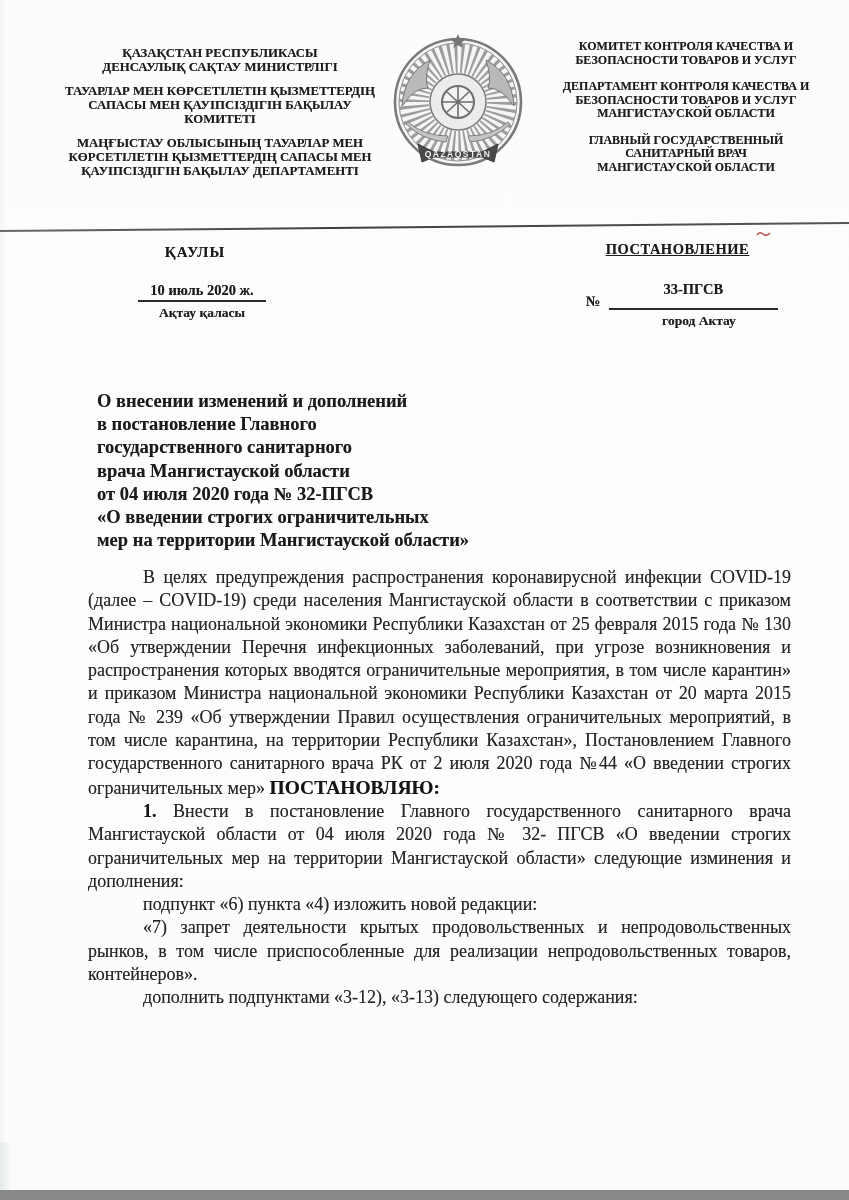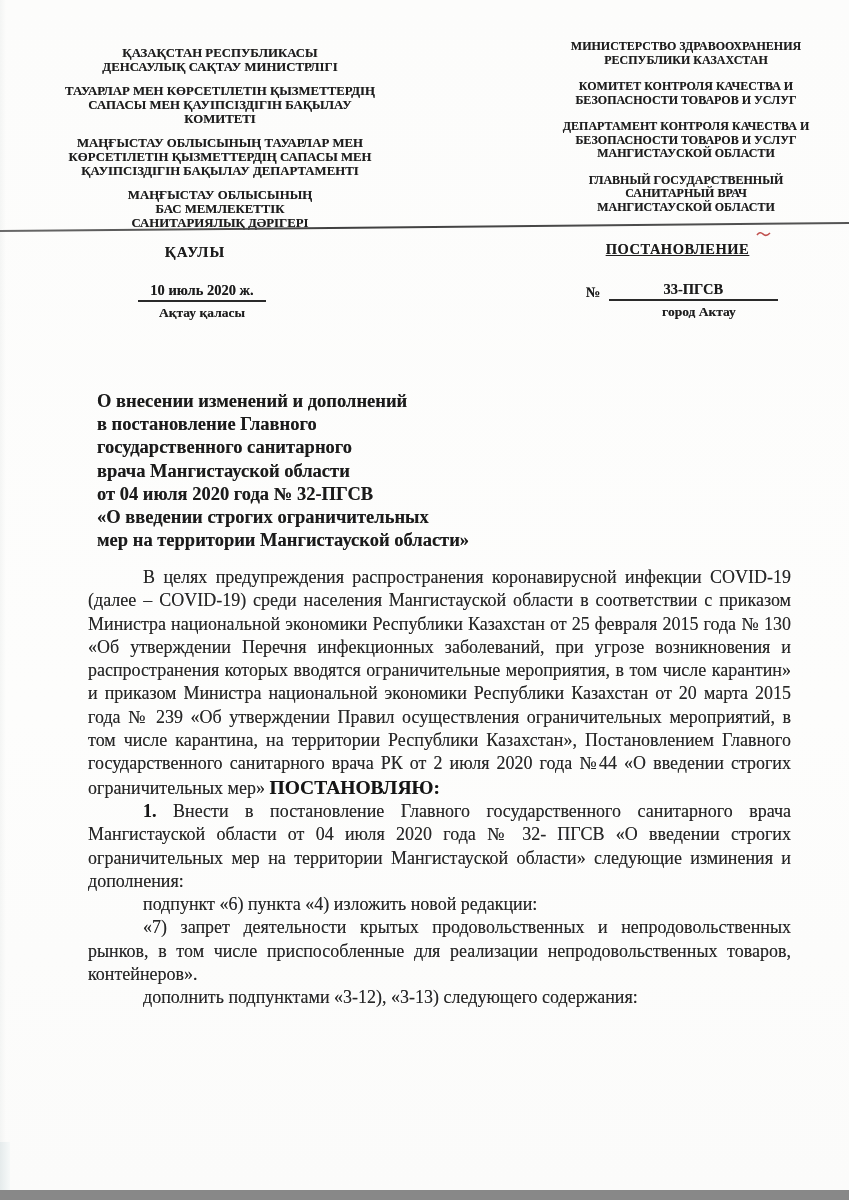--- a/index.html
+++ b/index.html
@@ -30,21 +30,21 @@
   .doctype-ru{left:570px;top:241px;width:215px;text-align:center;font-weight:bold;
               font-size:14.5px;letter-spacing:.5px;color:#1b1b1b;text-decoration:underline;}
   .date-group{left:112px;top:281px;width:180px;text-align:center;font-weight:bold;}
   .date-val{display:inline-block;font-size:14.5px;border-bottom:2px solid #2a2a2a;
             padding:0 12px 1px;color:#1b1b1b;text-align:center;}
   .place{font-size:13.5px;margin-top:3px;color:#1d1d1d;}
   .num-group{left:586px;top:281px;width:192px;font-weight:bold;}
   .num-row{display:flex;align-items:flex-end;gap:8px;}
   .num-sign{font-size:14.5px;color:#1b1b1b;}
   .num-val{flex:1;text-align:center;font-size:14.5px;color:#1b1b1b;
-           border-bottom:2px solid #2a2a2a;padding-bottom:1px;}
+           border-bottom:2px solid #2a2a2a;padding-bottom:10px;}
   .place-ru{text-align:center;margin-left:34px;}
   
   .doc-title{left:97px;top:390px;width:560px;font-weight:bold;font-size:18.5px;
              line-height:23.2px;color:#1b1b1b;}
   .body-text{left:88px;top:566px;width:703px;font-size:18px;line-height:23.3px;
              text-align:justify;color:#272727;}
   .body-text p{margin:0;text-indent:55px;}
   .resolve{font-weight:bold;font-size:19.5px;color:#151515;}
   .itemnum{font-weight:bold;color:#151515;}
   
@@ -64,29 +64,41 @@
 
   <div class="abs lh-left">
     <div class="blk pre">ҚАЗАҚСТАН  РЕСПУБЛИКАСЫ
 ДЕНСАУЛЫҚ САҚТАУ МИНИСТРЛІГІ</div>
     <div class="blk pre">ТАУАРЛАР МЕН КӨРСЕТІЛЕТІН ҚЫЗМЕТТЕРДІҢ
 САПАСЫ МЕН ҚАУІПСІЗДІГІН БАҚЫЛАУ
 КОМИТЕТІ</div>
     <div class="blk pre">МАҢҒЫСТАУ ОБЛЫСЫНЫҢ ТАУАРЛАР МЕН
 КӨРСЕТІЛЕТІН ҚЫЗМЕТТЕРДІҢ САПАСЫ МЕН
 ҚАУІПСІЗДІГІН БАҚЫЛАУ ДЕПАРТАМЕНТІ</div>
-    <div class="blk pre">МАҢҒЫСТАУ ОБЛЫСЫНЫҢ
-БАС МЕМЛЕКЕТТІК
-САНИТАРИЯЛЫҚ ДӘРІГЕРІ</div>
   </div>
 
+  <div class="abs emblem">
+    <svg width="136" height="150" viewBox="0 0 136 150" xmlns="http://www.w3.org/2000/svg">
+      <circle cx="68" cy="76" r="63" fill="#f5f5f4" stroke="#7a7a7a" stroke-width="2.5"></circle>
+      <circle cx="68" cy="76" r="59" fill="none" stroke="#8d8d8d" stroke-width="1"></circle>
+      <circle cx="68" cy="76" r="44" fill="none" stroke="#9d9d9c" stroke-width="30" stroke-dasharray="2.5 3.5"></circle>
+      <circle cx="68" cy="76" r="28" fill="#ececea" stroke="#7a7a7a" stroke-width="1.5"></circle>
+      <circle cx="68" cy="76" r="16" fill="#f3f3f1" stroke="#6e6e6e" stroke-width="2"></circle>
+      <path d="M57 66 L79 86 M79 66 L57 86 M52 76 H84 M68 60 V92" stroke="#6e6e6e" stroke-width="1.6"></path>
+      <path d="M12 80 Q14 48 40 34 Q34 52 38 62 Q24 62 14 78 Z" fill="#b9b9b8" stroke="#787878" stroke-width="1"></path>
+      <path d="M124 80 Q122 48 96 34 Q102 52 98 62 Q112 62 122 78 Z" fill="#b9b9b8" stroke="#787878" stroke-width="1"></path>
+      <path d="M18 96 Q34 110 58 110 L56 116 Q32 114 16 98 Z" fill="#c3c3c2" stroke="#808080" stroke-width="1"></path>
+      <path d="M118 96 Q102 110 78 110 L80 116 Q104 114 120 98 Z" fill="#c3c3c2" stroke="#808080" stroke-width="1"></path>
+      <path d="M68 8 l2.2 5 5.3 .4 -4 3.4 1.2 5.2 -4.7 -2.8 -4.7 2.8 1.2 -5.2 -4 -3.4 5.3 -.4 z" fill="#777"></path>
+      <path d="M28 118 L44 126 H92 L108 118 L104 136 L92 131 H44 L32 136 Z" fill="#4a4a4a" stroke="#3c3c3c" stroke-width="1"></path>
+      <text x="68" y="130.5" text-anchor="middle" font-size="8.5" fill="#f2f2f2" font-weight="bold" letter-spacing="1.5" font-family="Liberation Sans, sans-serif">QAZAQSTAN</text>
+    </svg>
+  </div>
 
   <div class="abs lh-right">
-    <div class="blk pre">МИНИСТЕРСТВО ЗДРАВООХРАНЕНИЯ
-РЕСПУБЛИКИ КАЗАХСТАН</div>
     <div class="blk pre">КОМИТЕТ КОНТРОЛЯ КАЧЕСТВА И
 БЕЗОПАСНОСТИ ТОВАРОВ И УСЛУГ</div>
     <div class="blk pre">ДЕПАРТАМЕНТ КОНТРОЛЯ КАЧЕСТВА И
 БЕЗОПАСНОСТИ ТОВАРОВ И УСЛУГ
 МАНГИСТАУСКОЙ ОБЛАСТИ</div>
     <div class="blk pre">ГЛАВНЫЙ ГОСУДАРСТВЕННЫЙ
 САНИТАРНЫЙ ВРАЧ
 МАНГИСТАУСКОЙ ОБЛАСТИ</div>
   </div>
 

